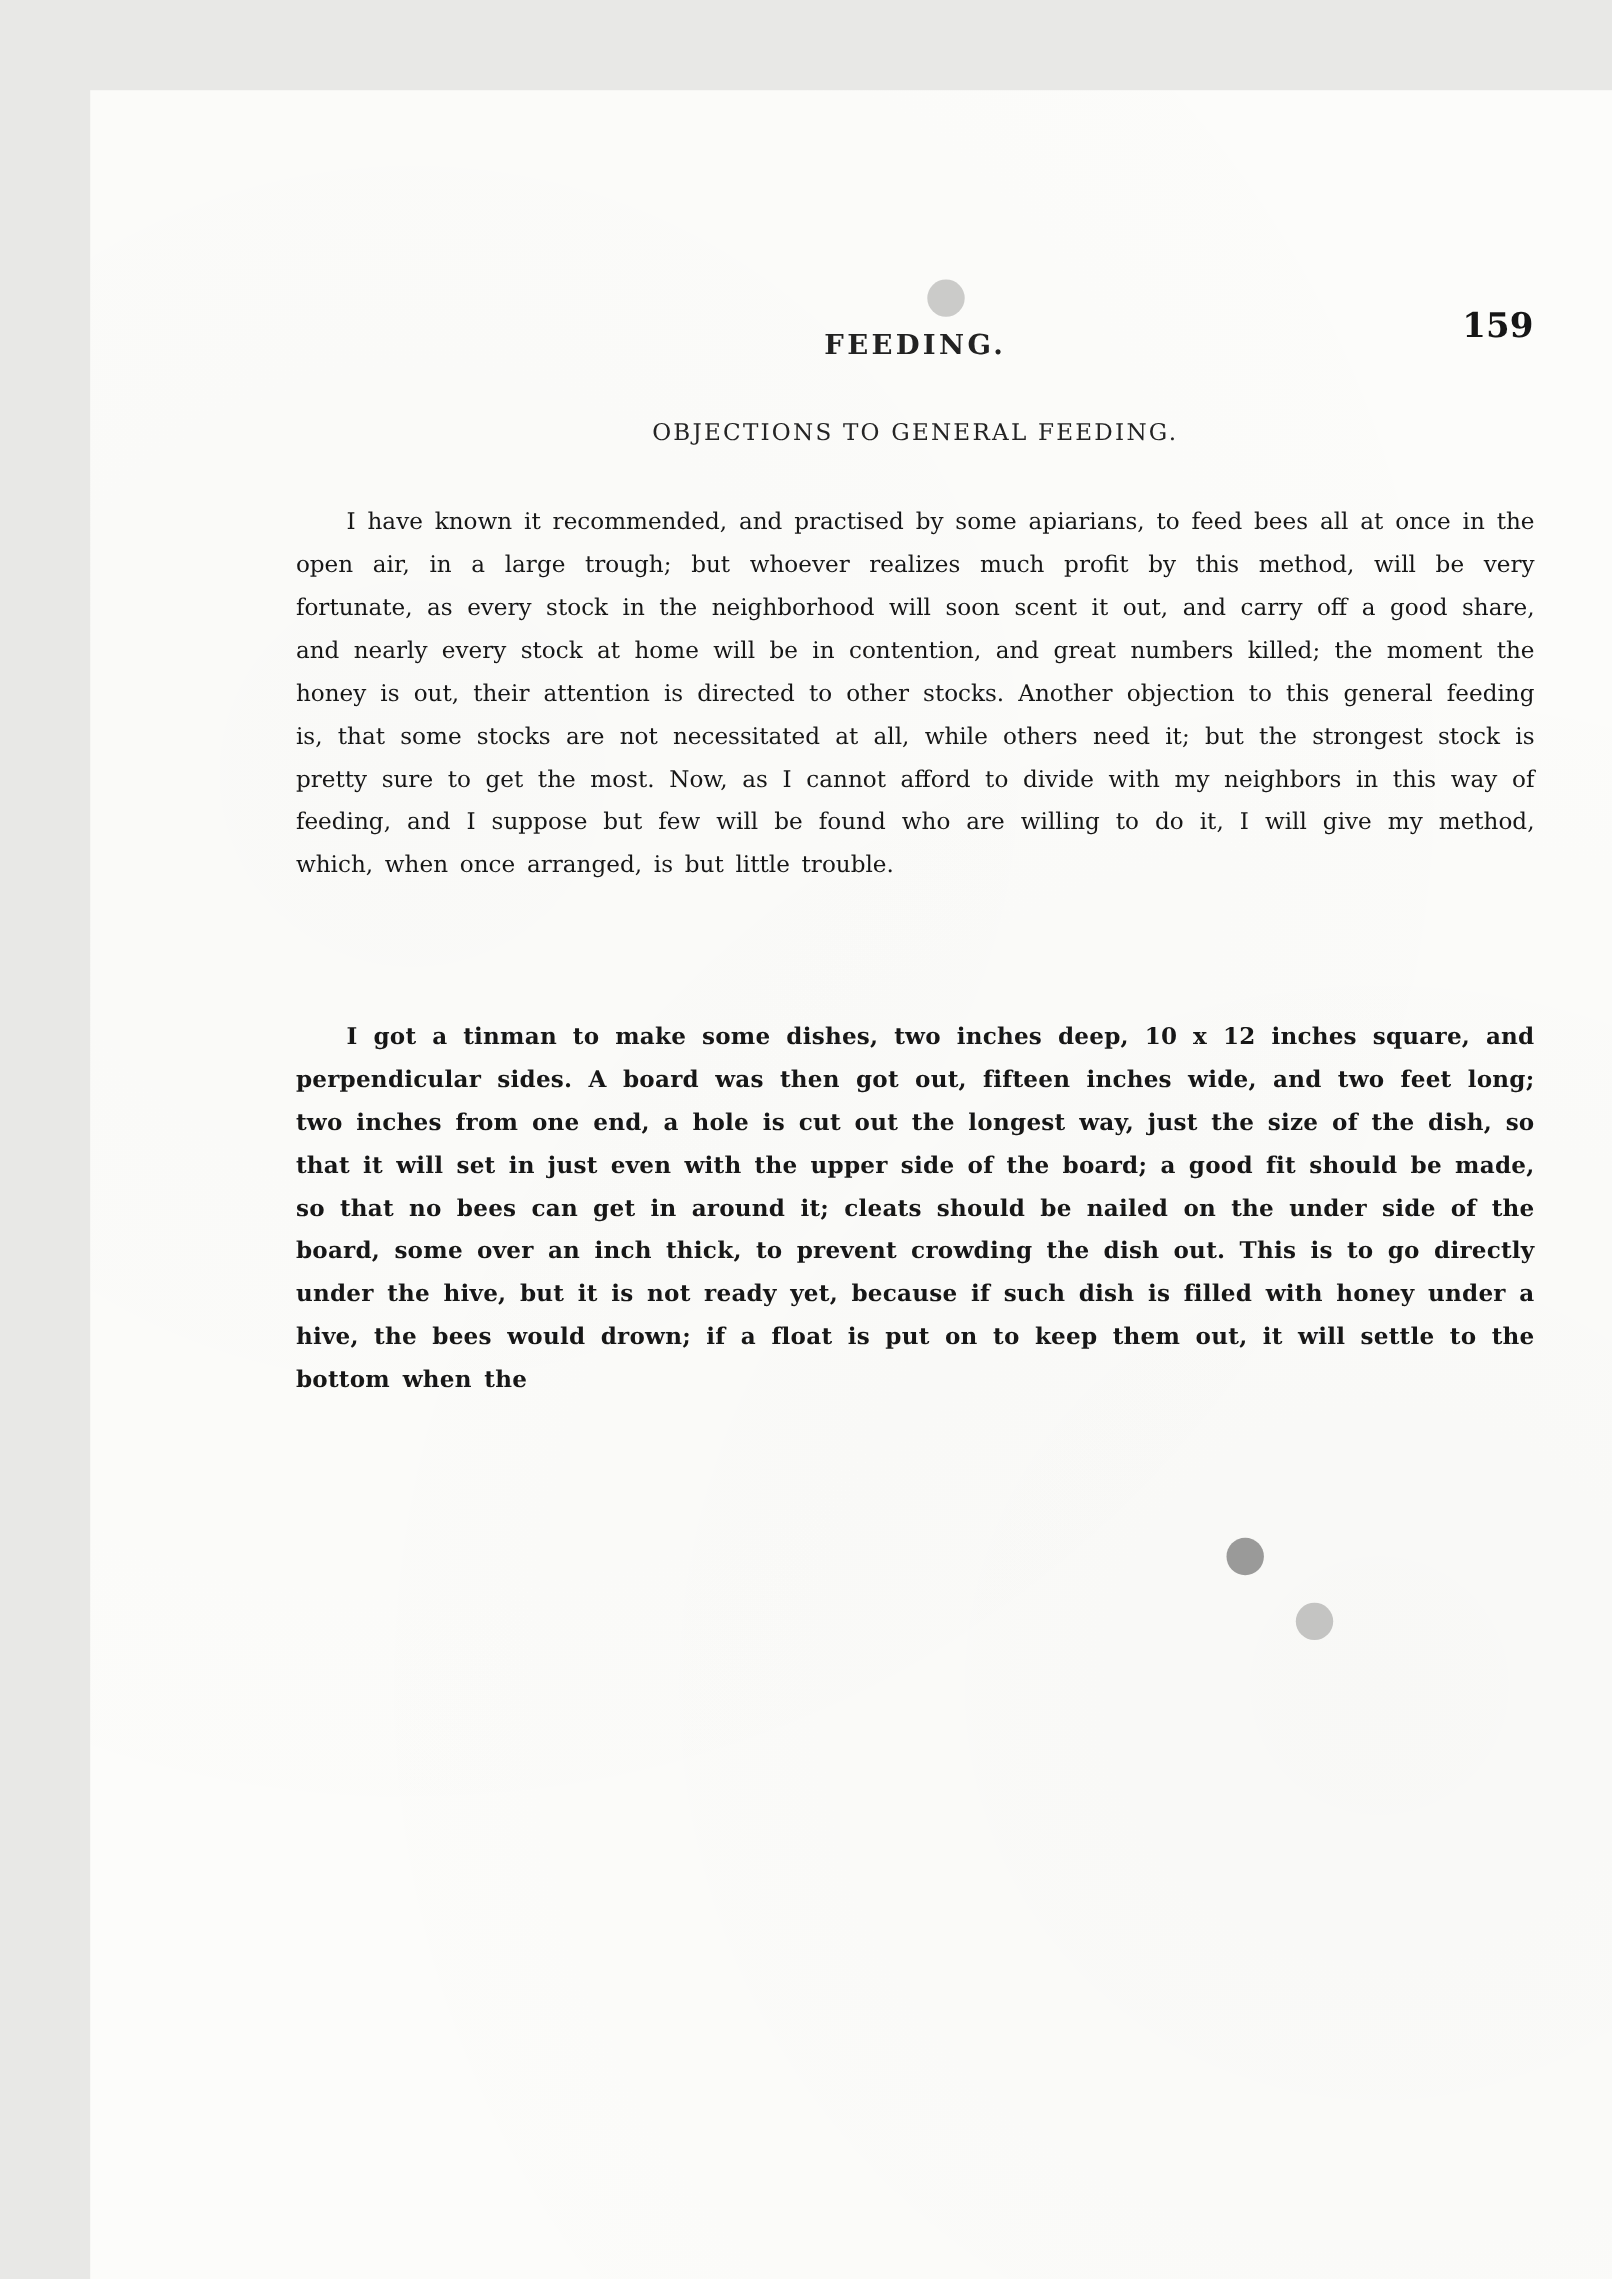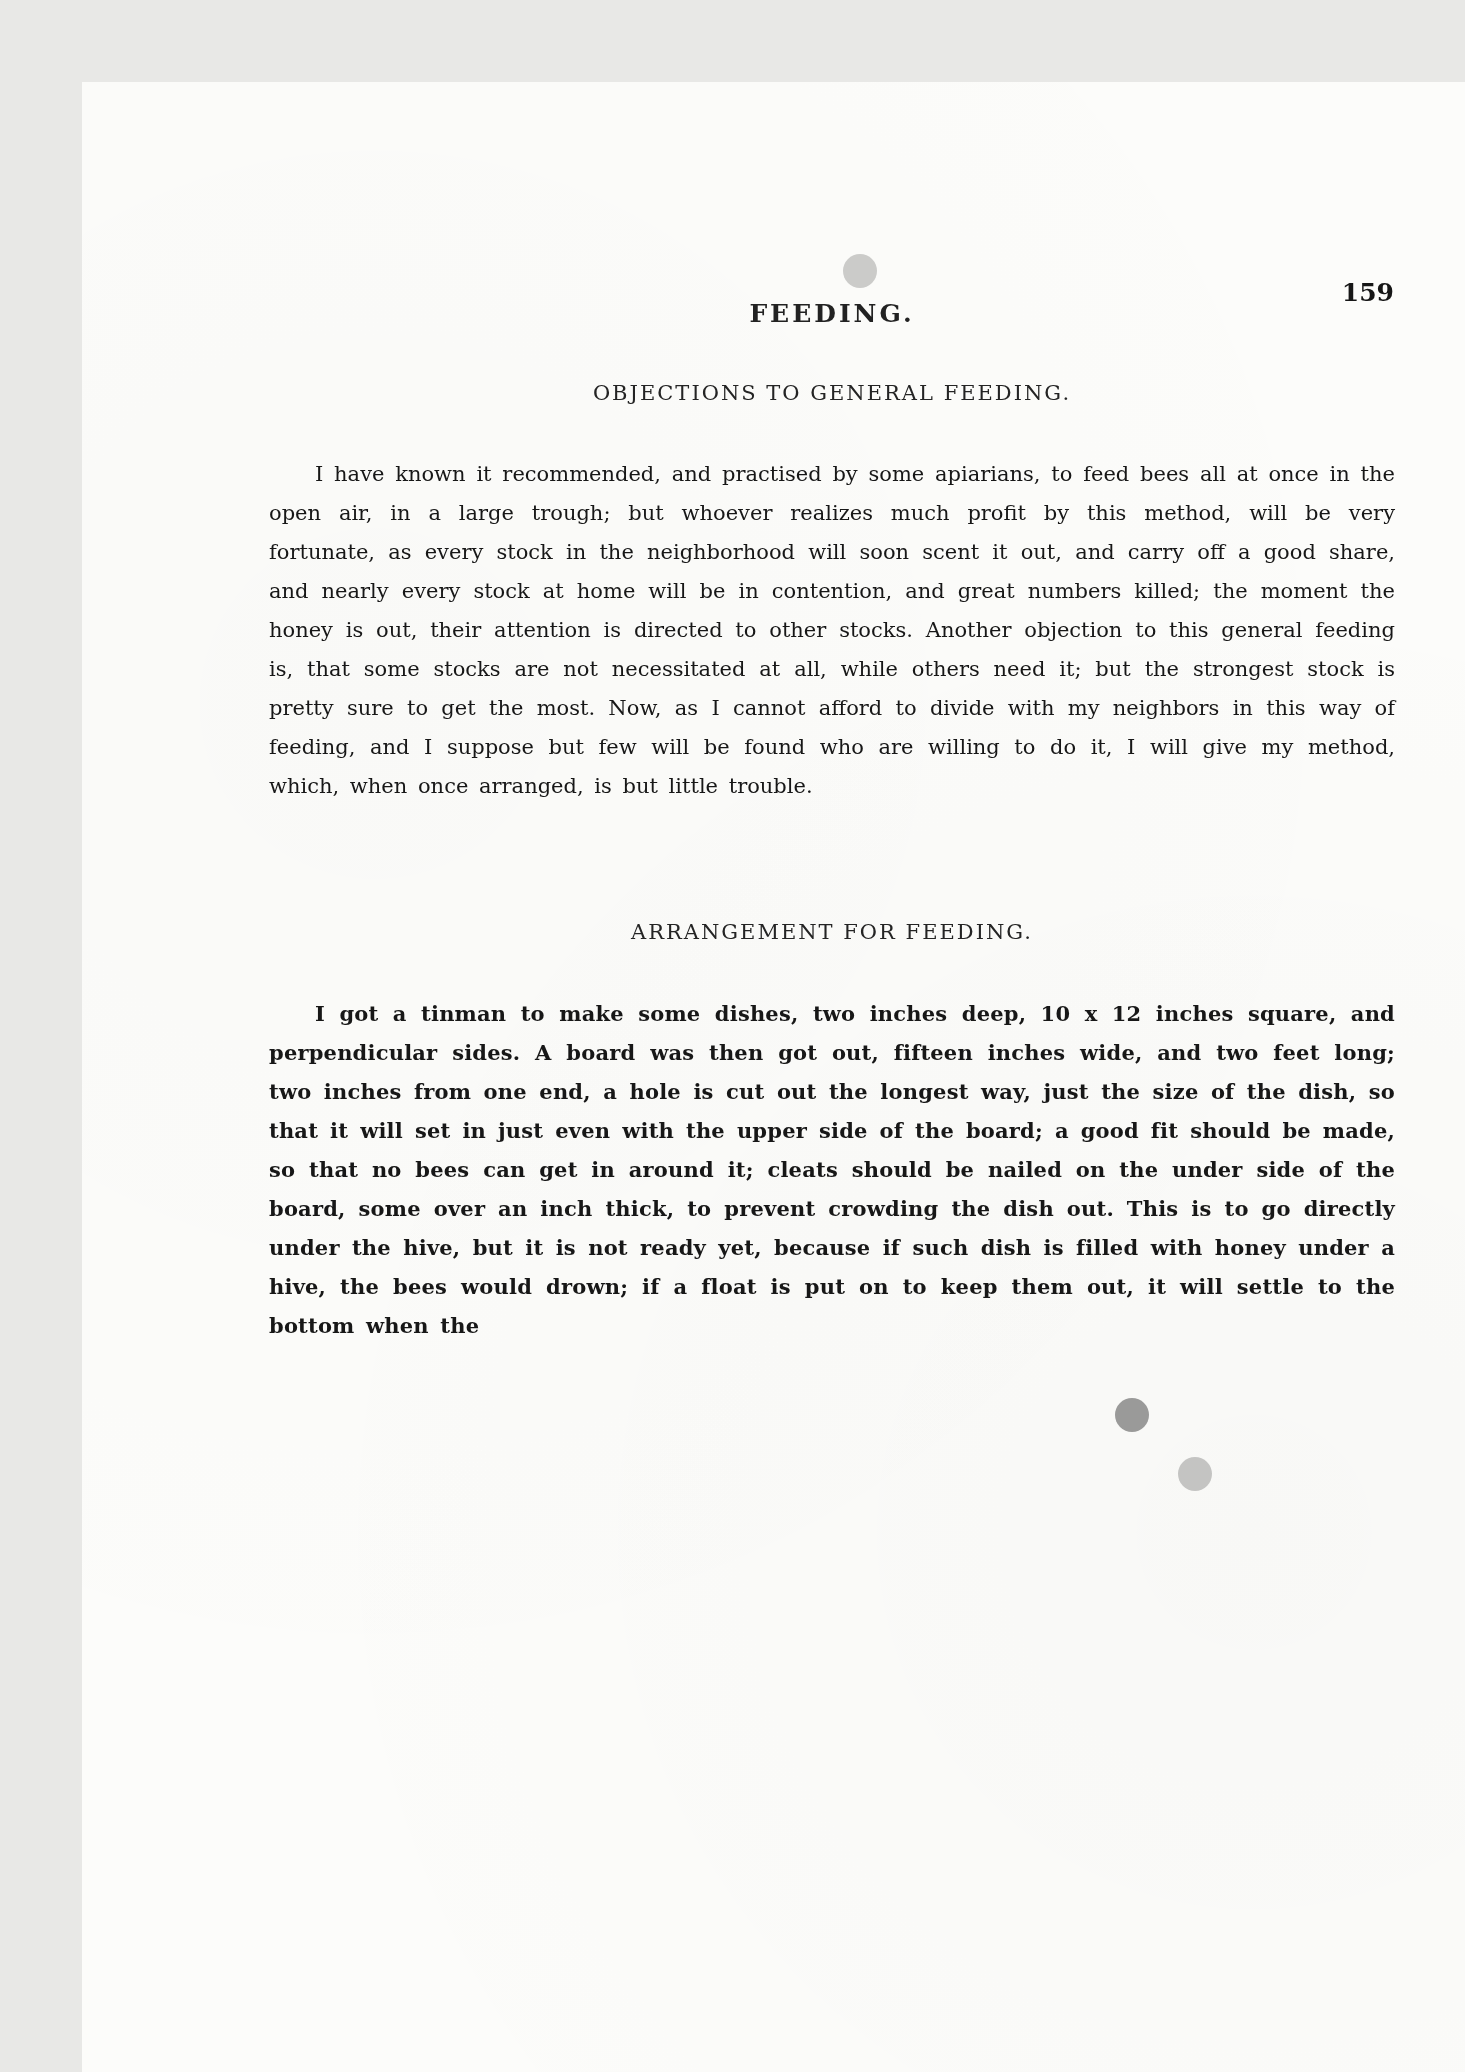--- a/index.html
+++ b/index.html
@@ -46,21 +46,21 @@
     font-size: 25px;
     font-weight: bold;
     letter-spacing: 3px;
     color: #222;
   }
 
   .page-number {
     position: absolute;
     right: 18px;
     top: -4px;
-    font-size: 25px;
+    font-size: 31px;
     font-weight: bold;
     color: #161616;
   }
 
   .section-heading {
     text-align: center;
     font-size: 21px;
     font-weight: normal;
     letter-spacing: 2px;
     color: #242424;
@@ -105,21 +105,20 @@
       <div class="running-title">FEEDING.</div>
       <div class="page-number">159</div>
     </div>
 
     <div class="section">
       <div class="section-heading">OBJECTIONS TO GENERAL FEEDING.</div>
       <p class="body-paragraph">I have known it recommended, and practised by some apiarians, to feed bees all at once in the open air, in a large trough; but whoever realizes much profit by this method, will be very fortunate, as every stock in the neighborhood will soon scent it out, and carry off a good share, and nearly every stock at home will be in contention, and great numbers killed; the moment the honey is out, their attention is directed to other stocks. Another objection to this general feeding is, that some stocks are not necessitated at all, while others need it; but the strongest stock is pretty sure to get the most. Now, as I cannot afford to divide with my neighbors in this way of feeding, and I suppose but few will be found who are willing to do it, I will give my method, which, when once arranged, is but little trouble.</p>
     </div>
 
     <div class="section">
-      <div class="section-heading">ARRANGEMENT FOR FEEDING.</div>
       <p class="body-paragraph second">I got a tinman to make some dishes, two inches deep, 10 x 12 inches square, and perpendicular sides. A board was then got out, fifteen inches wide, and two feet long; two inches from one end, a hole is cut out the longest way, just the size of the dish, so that it will set in just even with the upper side of the board; a good fit should be made, so that no bees can get in around it; cleats should be nailed on the under side of the board, some over an inch thick, to prevent crowding the dish out. This is to go directly under the hive, but it is not ready yet, because if such dish is filled with honey under a hive, the bees would drown; if a float is put on to keep them out, it will settle to the bottom when the</p>
     </div>
 
   </div>
 
   <span class="speck s1"></span>
   <span class="speck s2"></span>
   <span class="speck s3"></span>
   <span class="speck s4"></span>
   <span class="speck s5"></span>

